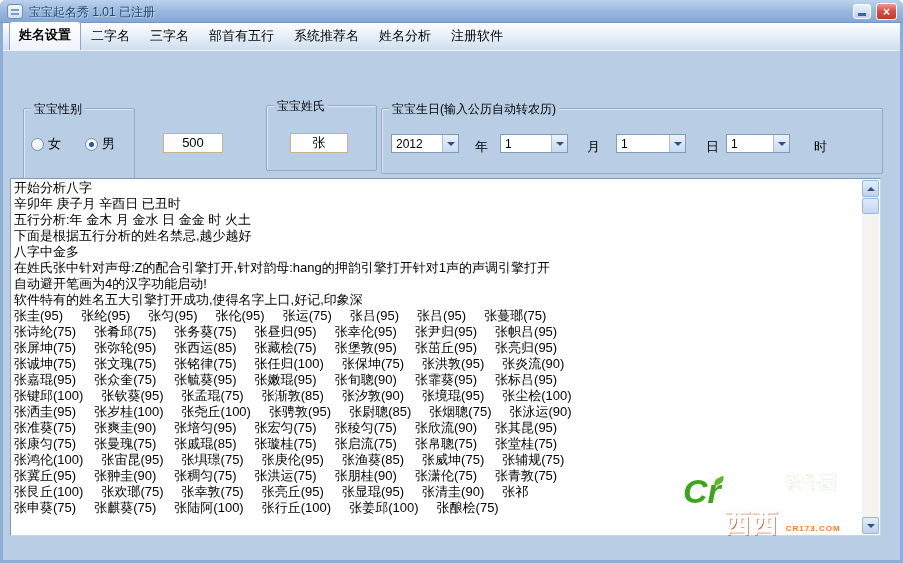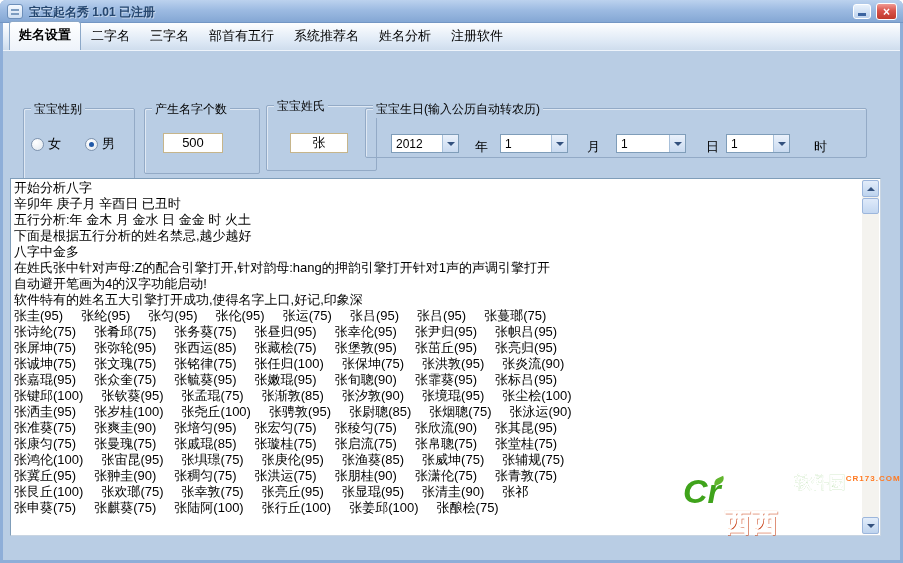--- a/index.html
+++ b/index.html
@@ -10,21 +10,21 @@
 
   
   .titlebar { position:absolute; left:0; top:0; width:903px; height:23px;
               background:linear-gradient(#bcd2ee,#9dbbe2 45%,#84a7d4);
               border-radius:6px 6px 0 0; border-bottom:1px solid #7396c4; }
   .app-icon { position:absolute; left:7px; top:4px; width:16px; height:15px;
               background:linear-gradient(#f5f9ff,#cfdff2); border:1px solid #6d8fba;
               border-radius:3px; }
   .app-icon::before { content:""; position:absolute; left:3px; top:4px; width:8px; height:2px;
               background:#7d9cc0; box-shadow:0 4px 0 #7d9cc0; }
-  .title-text { position:absolute; left:29px; top:4px; font-size:12px; font-weight:bold;
+  .title-text { position:absolute; left:29px; top:4px; font-size:12px; font-weight:normal;
               color:#26476f; text-shadow:1px 1px 0 rgba(255,255,255,.45); }
   .cap-btn { position:absolute; top:4px; width:18px; height:15px; border-radius:3px;
               border:1px solid #ffffff; display:flex; align-items:center; justify-content:center; }
   .btn-min { right:32px; background:linear-gradient(#eaf2fc,#bcd2ee); }
   .btn-min .dash { width:8px; height:3px; background:#3c64a0; margin-top:6px; }
   .btn-close { right:6px; width:21px; height:17px; top:3px;
               background:linear-gradient(#f09a92,#d9534a 45%,#c0392b);
               color:#fff; font-size:12px; font-weight:bold; line-height:1; }
 
   
@@ -42,21 +42,21 @@
 
   
   .group { position:absolute; border:1px solid #93aac6; border-radius:2px;
            box-shadow:1px 1px 0 rgba(255,255,255,.55) inset; }
   .legend { position:absolute; top:-8px; left:7px; background:#b9cde4;
            font-size:12px; padding:0 3px; color:#000; white-space:nowrap; }
 
   .g-gender   { left:20px;  top:57px; width:112px; height:80px; }
   .g-count    { left:141px; top:57px; width:116px; height:66px; }
   .g-surname  { left:263px; top:54px; width:111px; height:66px;text-align:center; }
-  .g-birthday { left:362px; top:57px; width:502px; height:50px;padding-left:32px; }
+  .g-birthday { left:378px; top:57px; width:502px; height:66px;padding-left:32px; }
 
   
   .radio-row { position:absolute; left:7px; top:26px; display:flex; gap:24px; font-size:13px; }
   .radio { display:flex; align-items:center; gap:4px; }
   .rdot { width:13px; height:13px; border-radius:50%; border:1px solid #7e93ae;
           background:radial-gradient(circle at 35% 30%,#ffffff,#dfe6ee); position:relative; }
   .radio.checked .rdot::after { content:""; position:absolute; left:3px; top:3px;
           width:5px; height:5px; border-radius:50%; background:#2159a8; }
 
   
@@ -108,21 +108,21 @@
           background:linear-gradient(#dfeafa,#c3d7f1); border:1px solid #9cb6dc; border-radius:2px; }
 
   
   .watermark { position:absolute; left:683px; top:474px; display:flex; align-items:flex-start; }
   .wm-cr { font-size:34px; font-weight:bold; color:#3fa31b; line-height:34px;
           font-style:italic; position:relative; }
   .wm-cr::after { content:""; position:absolute; right:-4px; top:4px; width:12px; height:6px;
           background:#62b52e; border-radius:6px 0 6px 0; transform:rotate(-25deg); }
   .wm-mid { font-size:26px; font-weight:bold; color:#ff5a00; line-height:28px; margin-left:4px;
           -webkit-text-stroke:1px #ffffff; text-shadow:1px 1px 0 #c22f00; letter-spacing:1px;margin-top:34px; }
-  .wm-right { display:flex; flex-direction:row; margin-left:16px; }
+  .wm-right { display:flex; flex-direction:column; margin-left:7px;gap:32px; }
   .wm-name2 { font-size:17px; font-weight:bold; color:#3fa31b; line-height:18px;
           -webkit-text-stroke:0.5px #fff; }
   .wm-domain { font-size:8px; color:#ff7a22; font-weight:bold; letter-spacing:1px; }
 </style>
 </head>
 <body>
 
 <div class="window">
 
   <div class="titlebar">
@@ -153,23 +153,20 @@
           <span class="rdot"></span>
           <span>女</span>
         </div>
         <div class="radio checked">
           <span class="rdot"></span>
           <span>男</span>
         </div>
       </div>
     </div>
 
-    <div class="group g-count">
-      <span class="legend">产生名字个数</span>
-    </div>
     <div class="txt in-count">500</div>
 
     <div class="group g-surname">
       <span class="legend">宝宝姓氏</span>
     </div>
     <div class="txt in-surname">张</div>
 
     <div class="group g-birthday">
       <span class="legend">宝宝生日(输入公历自动转农历)</span>
     </div>

